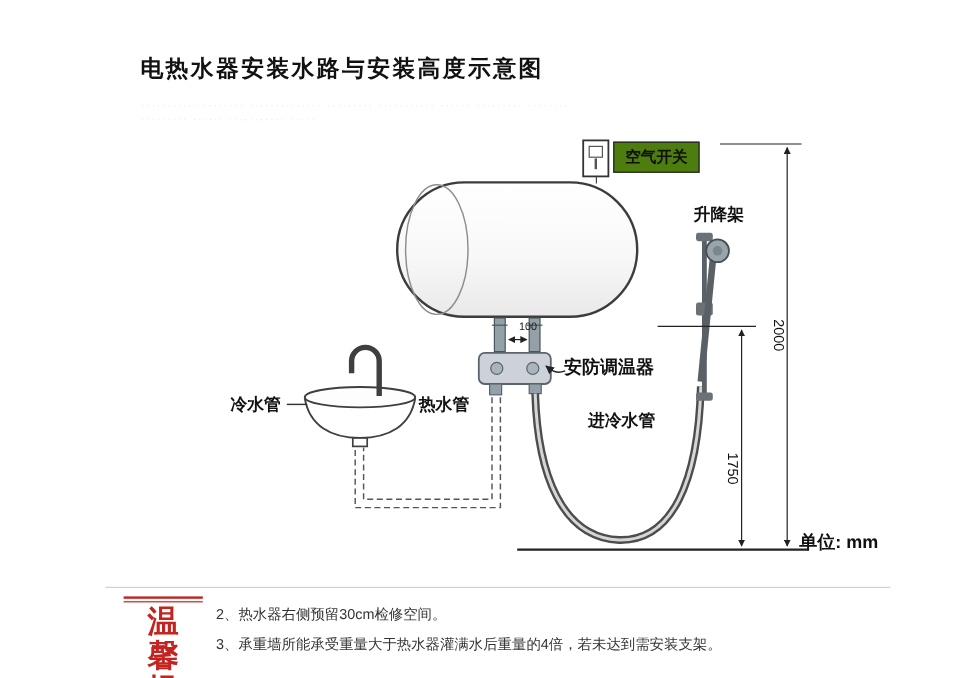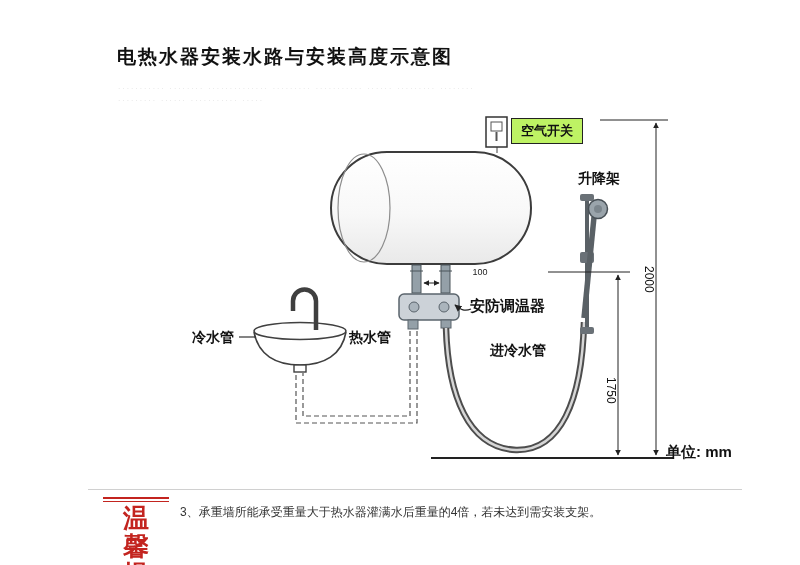--- a/index.html
+++ b/index.html
@@ -4,27 +4,27 @@
 <style>
   html,body{margin:0;padding:0;background:#fff;}
   body{width:800px;height:565px;overflow:hidden;font-family:"Liberation Sans","DejaVu Sans",sans-serif;}
   .canvas{position:relative;width:800px;height:565px;background:#fff;}
   .abs{position:absolute;}
   .title{left:117px;top:44px;font-size:19px;font-weight:700;color:#111;letter-spacing:2px;white-space:nowrap;}
   .wm{color:#e4e4e4;font-size:7px;letter-spacing:2px;white-space:nowrap;}
   .wm1{left:118px;top:85px;}
   .wm2{left:118px;top:97px;}
   .lbl{font-size:14px;font-weight:700;color:#111;white-space:nowrap;}
-  .air-box{left:511px;top:118px;border:1.5px solid #222;padding:3px 9px;font-size:13px;font-weight:700;color:#111;background:#bef264;white-space:nowrap;}
+  .air-box{left:511px;top:118px;border:1.5px solid #222;padding:3px 9px;font-size:13px;font-weight:700;color:#111;background:#4d7c0f;white-space:nowrap;}
   .lift{left:566px;top:170px;margin-left:12px;}
   .cold{left:192px;top:329px;}
   .hot{left:349px;top:329px;}
   .inlet{left:490px;top:342px;}
   .thermo{left:470px;top:297px;font-size:15px;}
-  .d100{left:414px;top:267px;width:52px;text-align:center;font-size:9px;font-weight:400;color:#222;margin-left:40px;}
+  .d100{left:414px;top:267px;width:52px;text-align:center;font-size:9px;font-weight:400;color:#222;}
   .vtext{writing-mode:vertical-rl;font-size:12px;color:#111;white-space:nowrap;}
   .d2000{left:642px;top:266px;}
   .d1750{left:604px;top:377px;}
   .unit{left:666px;top:443px;font-size:15px;font-weight:700;color:#111;white-space:nowrap;}
   .divider{left:88px;top:489px;width:654px;height:1px;background:#d0d0d0;}
   .stamp{left:103px;top:497px;width:66px;color:#c3241f;text-align:center;}
   .stamp-rule{height:2px;background:#c3241f;margin:0 0 2px 0;}
   .stamp-rule.thin{height:1px;}
   .stamp-char{font-size:26px;font-weight:700;line-height:28px;letter-spacing:5px;padding-left:5px;}
   .tips{left:180px;top:500px;width:562px;font-size:12px;color:#333;}
@@ -138,16 +138,17 @@
 
   <div class="abs stamp">
     <div class="stamp-rule"></div>
     <div class="stamp-rule thin"></div>
     <div class="stamp-char">温馨</div>
     <div class="stamp-char">提示</div>
 
   </div>
 
   <div class="abs tips">
+    <div class="tip">2、热水器右侧预留30cm检修空间。</div>
     <div class="tip">3、承重墙所能承受重量大于热水器灌满水后重量的4倍，若未达到需安装支架。</div>
   </div>
 
 </div>
 
 </body></html>

